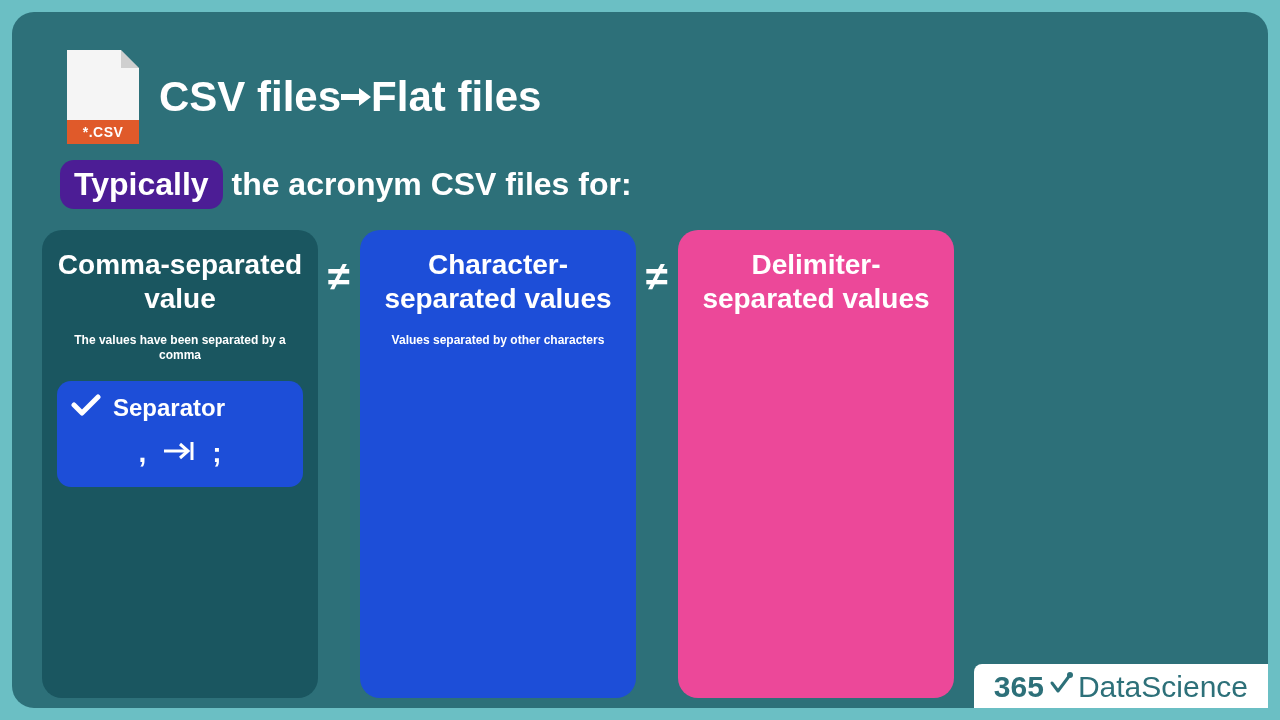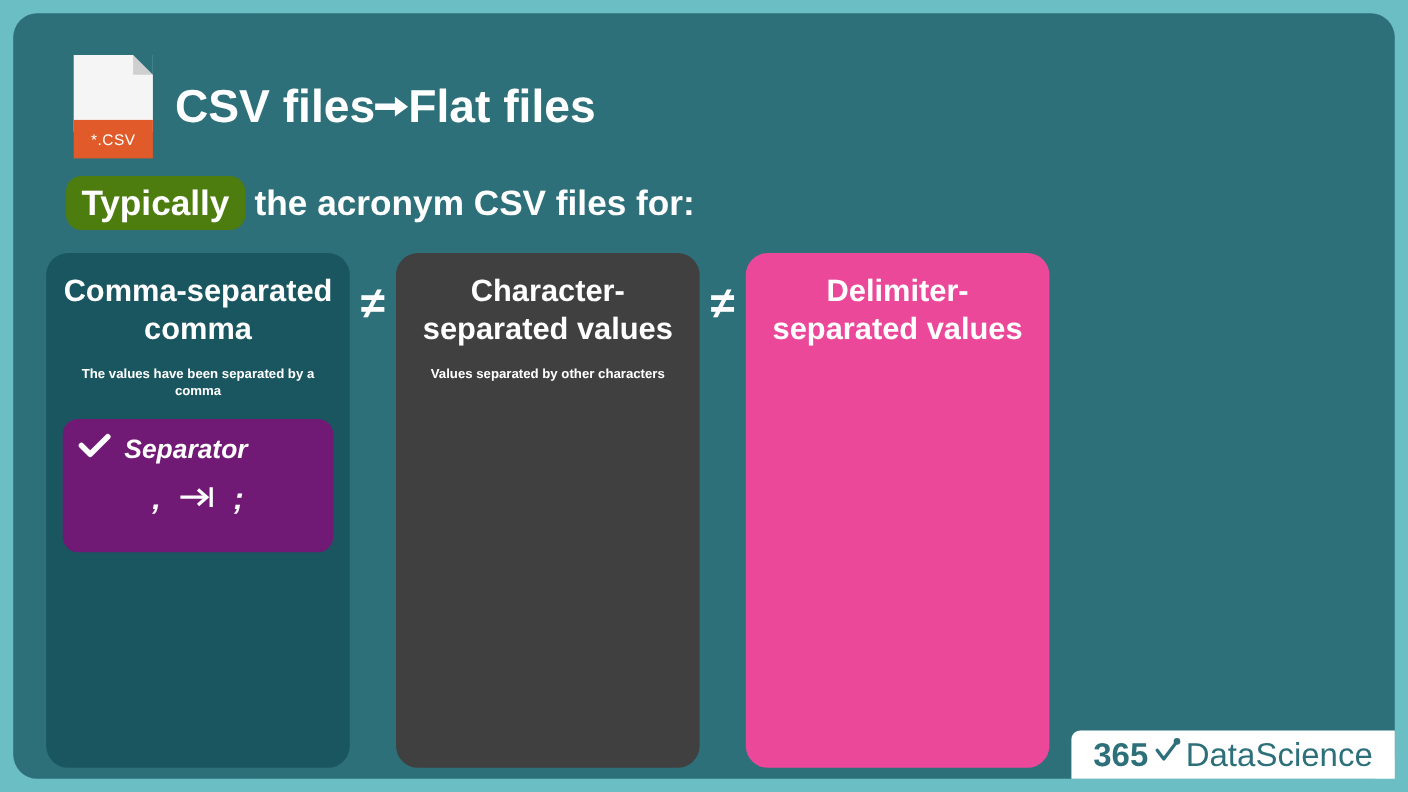--- a/index.html
+++ b/index.html
@@ -35,82 +35,81 @@
   }
   .file-fold-shadow {
     position: absolute; right: 0; top: 0;
     width: 0; height: 0;
     border-style: solid;
     border-width: 18px 0 0 18px;
     border-color: transparent transparent transparent #cfcfcf;
   }
   .file-bottom {
     position: absolute; left: 0; bottom: 0;
-    width: 72px; height: 35px;
+    width: 72px; height: 24px;
     background: #e05a2a;
-    color: #fff; font-weight: normal; font-size: 14px;
+    color: #fff; font-weight: bold; font-size: 14px;
     display: flex; align-items: center; justify-content: center;
     letter-spacing: 0.5px;
   }
   .title {
     color: #fff; font-size: 42px; font-weight: bold; font-stretch: condensed;
     display: flex; align-items: center; 
   }
   .arrow-icon {
     display: inline-flex; align-items: center; justify-content: center;
   }
   .subtitle-wrap {
     position: absolute; left: 48px; top: 148px;
   }
   .subtitle-pill {
-    background: #4d7c0f; color: #fff;
+    background: #4c1d95; color: #fff;
     font-size: 32px; font-weight: bold; font-stretch: condensed;
     padding: 6px 14px; border-radius: 14px;
     display: inline-block;
   }
   .subtitle-rest {
     color: #fff; font-size: 32px; font-weight: bold; font-stretch: condensed;
     display: inline;
   }
   .cards {
     position: absolute; left: 30px; top: 218px;
     display: flex; align-items: flex-start;
   }
   .card {
     width: 276px; height: 468px;
     border-radius: 20px;
     padding: 18px 14px;
     text-align: center;
     color: #fff;
   }
   .card-1 { background: #1a5660; }
-  .card-2 { background: #404040; }
+  .card-2 { background: #1d4ed8; }
   .card-3 { background: #ec4899; }
   .neq {
     width: 42px; height: 468px;
     display: flex; align-items: flex-start; justify-content: center;
     padding-top: 24px;
     color: #fff; font-size: 40px; font-weight: bold;
   }
   .card-title {
     font-size: 28px; font-weight: bold; font-stretch: condensed;
     line-height: 1.2; margin-bottom: 18px;
   }
   .card-desc {
     font-size: 12px; font-weight: bold; font-stretch: condensed;
     line-height: 1.25;
   }
   .sep-box {
-    background: #701a75;
+    background: #1d4ed8;
     border-radius: 14px;
     margin: 18px auto 0 auto;
     width: 246px;
-    padding: 12px 14px 32px 14px;
+    padding: 12px 14px 18px 14px;
     text-align: left;
-    font-style: italic;
   }
   .sep-head {
     display: flex; align-items: center; gap: 12px;
     font-size: 24px; font-weight: bold; font-stretch: condensed;
   }
   .sep-chars {
     text-align: center;
     font-size: 28px; font-weight: bold; font-stretch: condensed;
     margin-top: 14px;
     display: flex; align-items: center; justify-content: center; gap: 16px;
@@ -152,21 +151,21 @@
     </div>
   </div>
 
   <div class="subtitle-wrap">
     <span class="subtitle-pill">Typically</span><span class="subtitle-rest"> the acronym CSV files for:</span>
   </div>
 
   <div class="cards">
 
     <div class="card card-1">
-      <div class="card-title">Comma-separated comma</div>
+      <div class="card-title">Comma-separated value</div>
       <div class="card-desc">The values have been separated by a comma</div>
       <div class="sep-box">
         <div class="sep-head">
           <span>
             <svg width="30" height="24" viewBox="0 0 30 24">
               <path d="M3 12 L11 20 L27 4" stroke="#ffffff" stroke-width="5" fill="none" stroke-linecap="round" stroke-linejoin="round"></path>
             </svg>
           </span>
           <span>Separator</span>
         </div>

